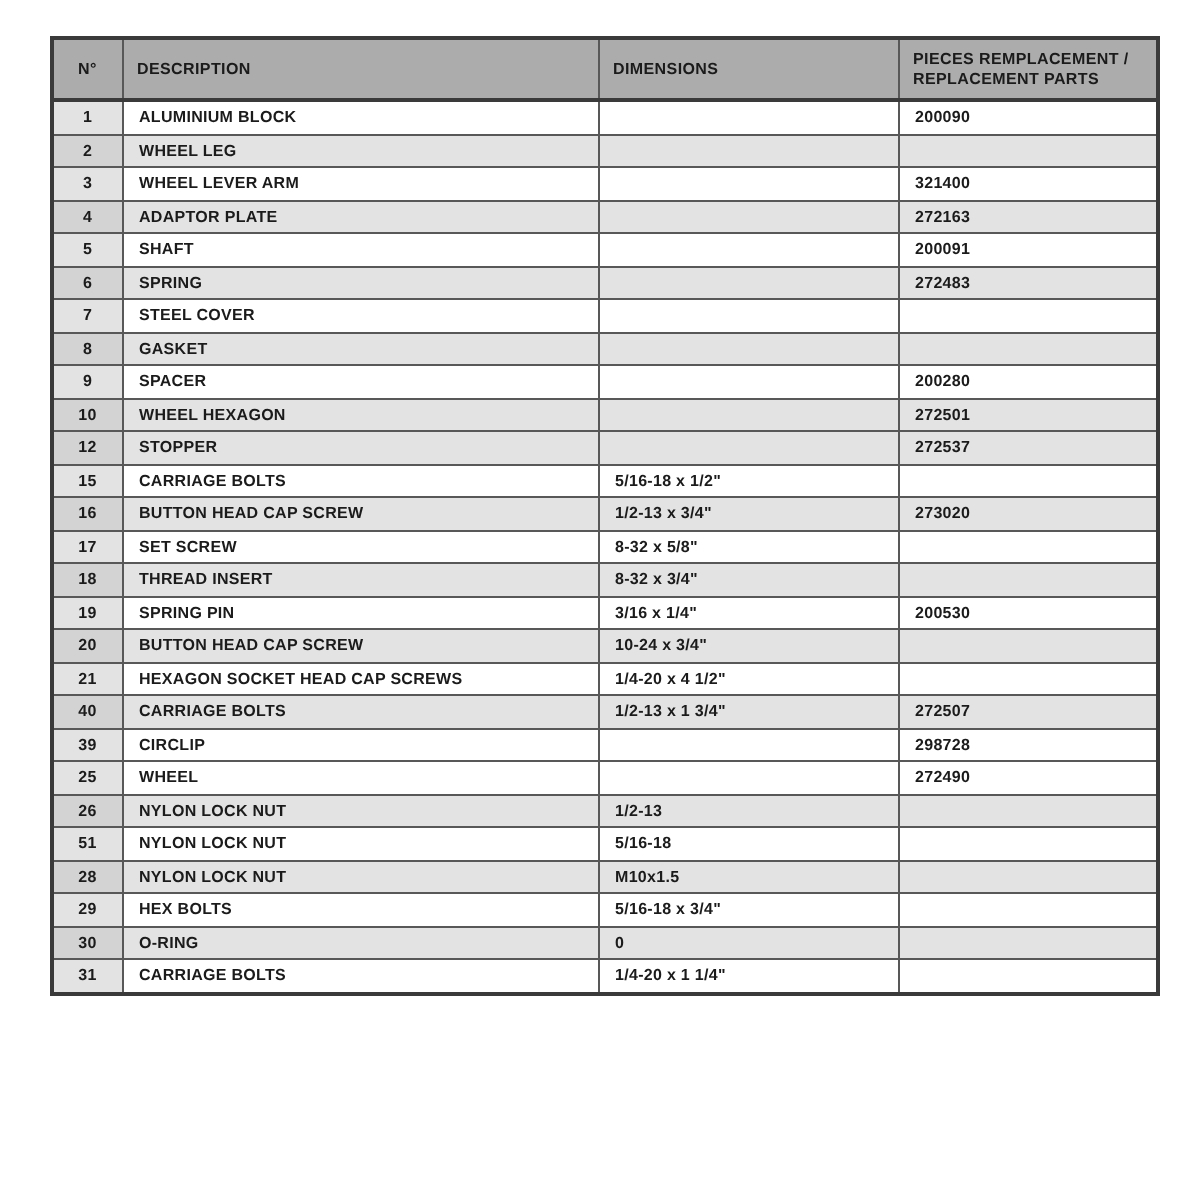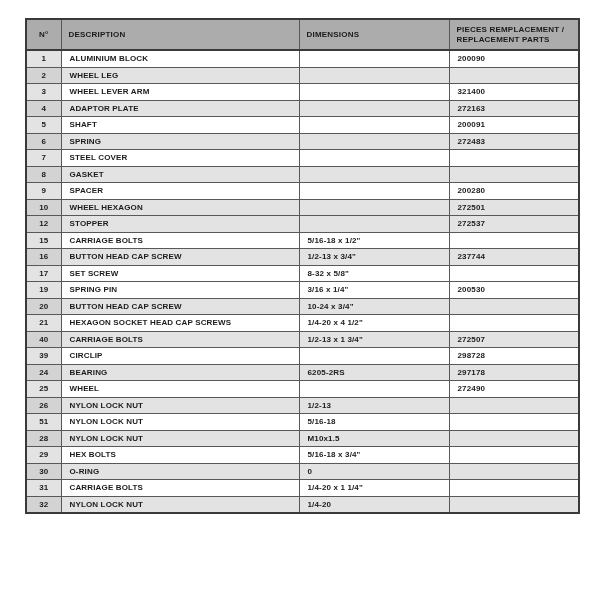--- a/index.html
+++ b/index.html
@@ -155,26 +155,32 @@
         <tr class="odd">
           <td class="no">15</td>
           <td class="desc">CARRIAGE BOLTS</td>
           <td class="dim">5/16-18 x 1/2"</td>
           <td class="part"></td>
         </tr>
         <tr class="even">
           <td class="no">16</td>
           <td class="desc">BUTTON HEAD CAP SCREW</td>
           <td class="dim">1/2-13 x 3/4"</td>
-          <td class="part">237744</td>
+          <td class="part">273020</td>
         </tr>
         <tr class="odd">
           <td class="no">17</td>
           <td class="desc">SET SCREW</td>
           <td class="dim">8-32 x 5/8"</td>
+          <td class="part"></td>
+        </tr>
+        <tr class="even">
+          <td class="no">18</td>
+          <td class="desc">THREAD INSERT</td>
+          <td class="dim">8-32 x 3/4"</td>
           <td class="part"></td>
         </tr>
         <tr class="odd">
           <td class="no">19</td>
           <td class="desc">SPRING PIN</td>
           <td class="dim">3/16 x 1/4"</td>
           <td class="part">200530</td>
         </tr>
         <tr class="even">
           <td class="no">20</td>
@@ -193,26 +199,20 @@
           <td class="desc">CARRIAGE BOLTS</td>
           <td class="dim">1/2-13 x 1 3/4"</td>
           <td class="part">272507</td>
         </tr>
         <tr class="odd">
           <td class="no">39</td>
           <td class="desc">CIRCLIP</td>
           <td class="dim"></td>
           <td class="part">298728</td>
         </tr>
-        <tr class="even">
-          <td class="no">24</td>
-          <td class="desc">BEARING</td>
-          <td class="dim">6205-2RS</td>
-          <td class="part">297178</td>
-        </tr>
         <tr class="odd">
           <td class="no">25</td>
           <td class="desc">WHEEL</td>
           <td class="dim"></td>
           <td class="part">272490</td>
         </tr>
         <tr class="even">
           <td class="no">26</td>
           <td class="desc">NYLON LOCK NUT</td>
           <td class="dim">1/2-13</td>
@@ -241,21 +241,15 @@
           <td class="desc">O-RING</td>
           <td class="dim">0</td>
           <td class="part"></td>
         </tr>
         <tr class="odd">
           <td class="no">31</td>
           <td class="desc">CARRIAGE BOLTS</td>
           <td class="dim">1/4-20 x 1 1/4"</td>
           <td class="part"></td>
         </tr>
-        <tr class="even">
-          <td class="no">32</td>
-          <td class="desc">NYLON LOCK NUT</td>
-          <td class="dim">1/4-20</td>
-          <td class="part"></td>
-        </tr>
       </tbody>
   </table>
 </div>
 
 </body></html>

